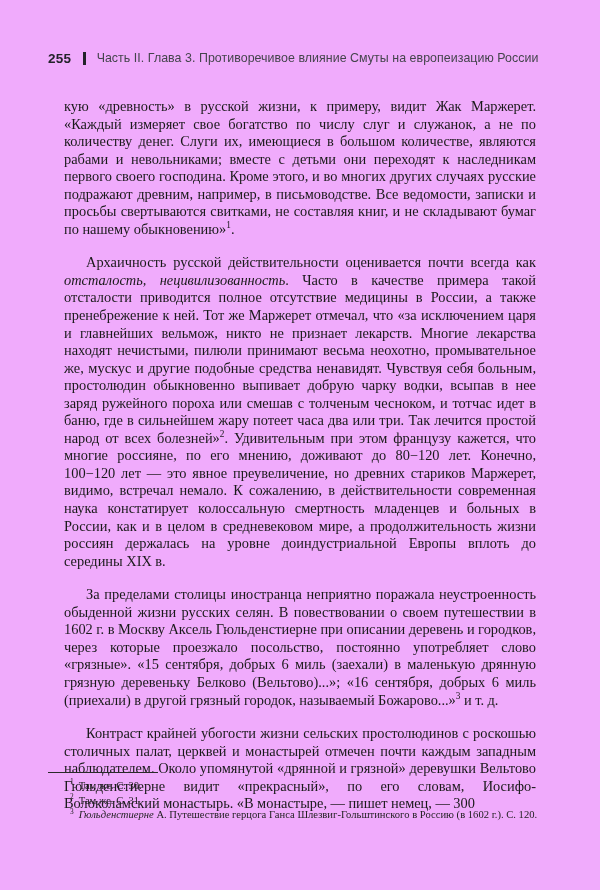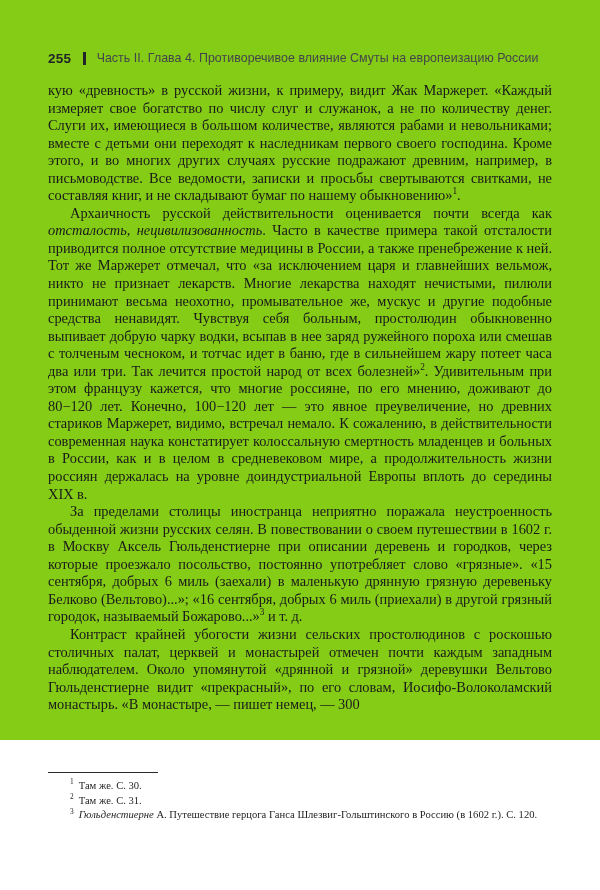--- a/index.html
+++ b/index.html
@@ -10,23 +10,23 @@
     width: 600px;
     height: 890px;
     background: #ffffff;
     font-family: "Liberation Serif", "DejaVu Serif", serif;
     color: #1a1a1a;
     overflow: hidden;
   }
   .page {
     position: relative;
     width: 600px;
-    height: 740px;
+    height: 890px;
     box-sizing: border-box;
-    background: #84cc16;
+    background: #f0abfc;
   }
 
   
   .running-head {
     position: absolute;
     left: 48px;
     top: 48px;
     width: 504px;
     height: 20px;
     display: flex;
@@ -56,21 +56,21 @@
   }
 
   
   .body-block {
     position: absolute;
     left: 48px;
     top: 82px;
     width: 504px;
   }
   p.para {
-    margin: 0;
+    margin: 16px;
     font-size: 14.4px;
     line-height: 17.55px;
     text-align: justify;
     text-justify: inter-word;
     text-indent: 0;
     word-spacing: -0.1px;
     hyphens: manual;
   }
   p.indent {
     text-indent: 22px;
@@ -116,21 +116,21 @@
   }
 </style>
 </head>
 <body>
 
 <div class="page">
 
   <div class="running-head">
     <span class="folio">255</span>
     <span class="head-rule"></span>
-    <span class="head-title">Часть II. Глава 4. Противоречивое влияние Смуты на европеизацию России</span>
+    <span class="head-title">Часть II. Глава 3. Противоречивое влияние Смуты на европеизацию России</span>
   </div>
 
   <div class="body-block">
 
     <p class="para">
       <span>кую «древность» в русской жизни, к примеру, видит Жак Маржерет. «Каждый измеряет свое богатство по числу слуг и служанок, а не по количеству денег. Слуги их, имеющиеся в большом количестве, являются рабами и невольниками; вместе с детьми они переходят к наследникам первого своего господина. Кроме этого, и во многих других случаях русские подражают древним, например, в письмоводстве. Все ведомости, записки и просьбы свертываются свитками, не составляя книг, и не складывают бумаг по нашему обыкновению»</span><sup class="fn">1</sup><span>.</span>
     </p>
 
     <p class="para indent">
       <span>Архаичность русской действительности оценивается почти всегда как </span><i class="it">отсталость, нецивилизованность</i><span>. Часто в качестве примера такой отсталости приводится полное отсутствие медицины в России, а также пренебрежение к ней. Тот же Маржерет отмечал, что «за исключением царя и главнейших вельмож, никто не признает лекарств. Многие лекарства находят нечистыми, пилюли принимают весьма неохотно, промывательное же, мускус и другие подобные средства ненавидят. Чувствуя себя больным, простолюдин обыкновенно выпивает добрую чарку водки, всыпав в нее заряд ружейного пороха или смешав с толченым чесноком, и тотчас идет в баню, где в сильнейшем жару потеет часа два или три. Так лечится простой народ от всех болезней»</span><sup class="fn">2</sup><span>. Удивительным при этом французу кажется, что многие россияне, по его мнению, доживают до 80−120 лет. Конечно, 100−120 лет — это явное преувеличение, но древних стариков Маржерет, видимо, встречал немало. К сожалению, в действительности современная наука констатирует колоссальную смертность младенцев и больных в России, как и в целом в средневековом мире, а продолжительность жизни россиян держалась на уровне доиндустриальной Европы вплоть до середины XIX в.</span>

